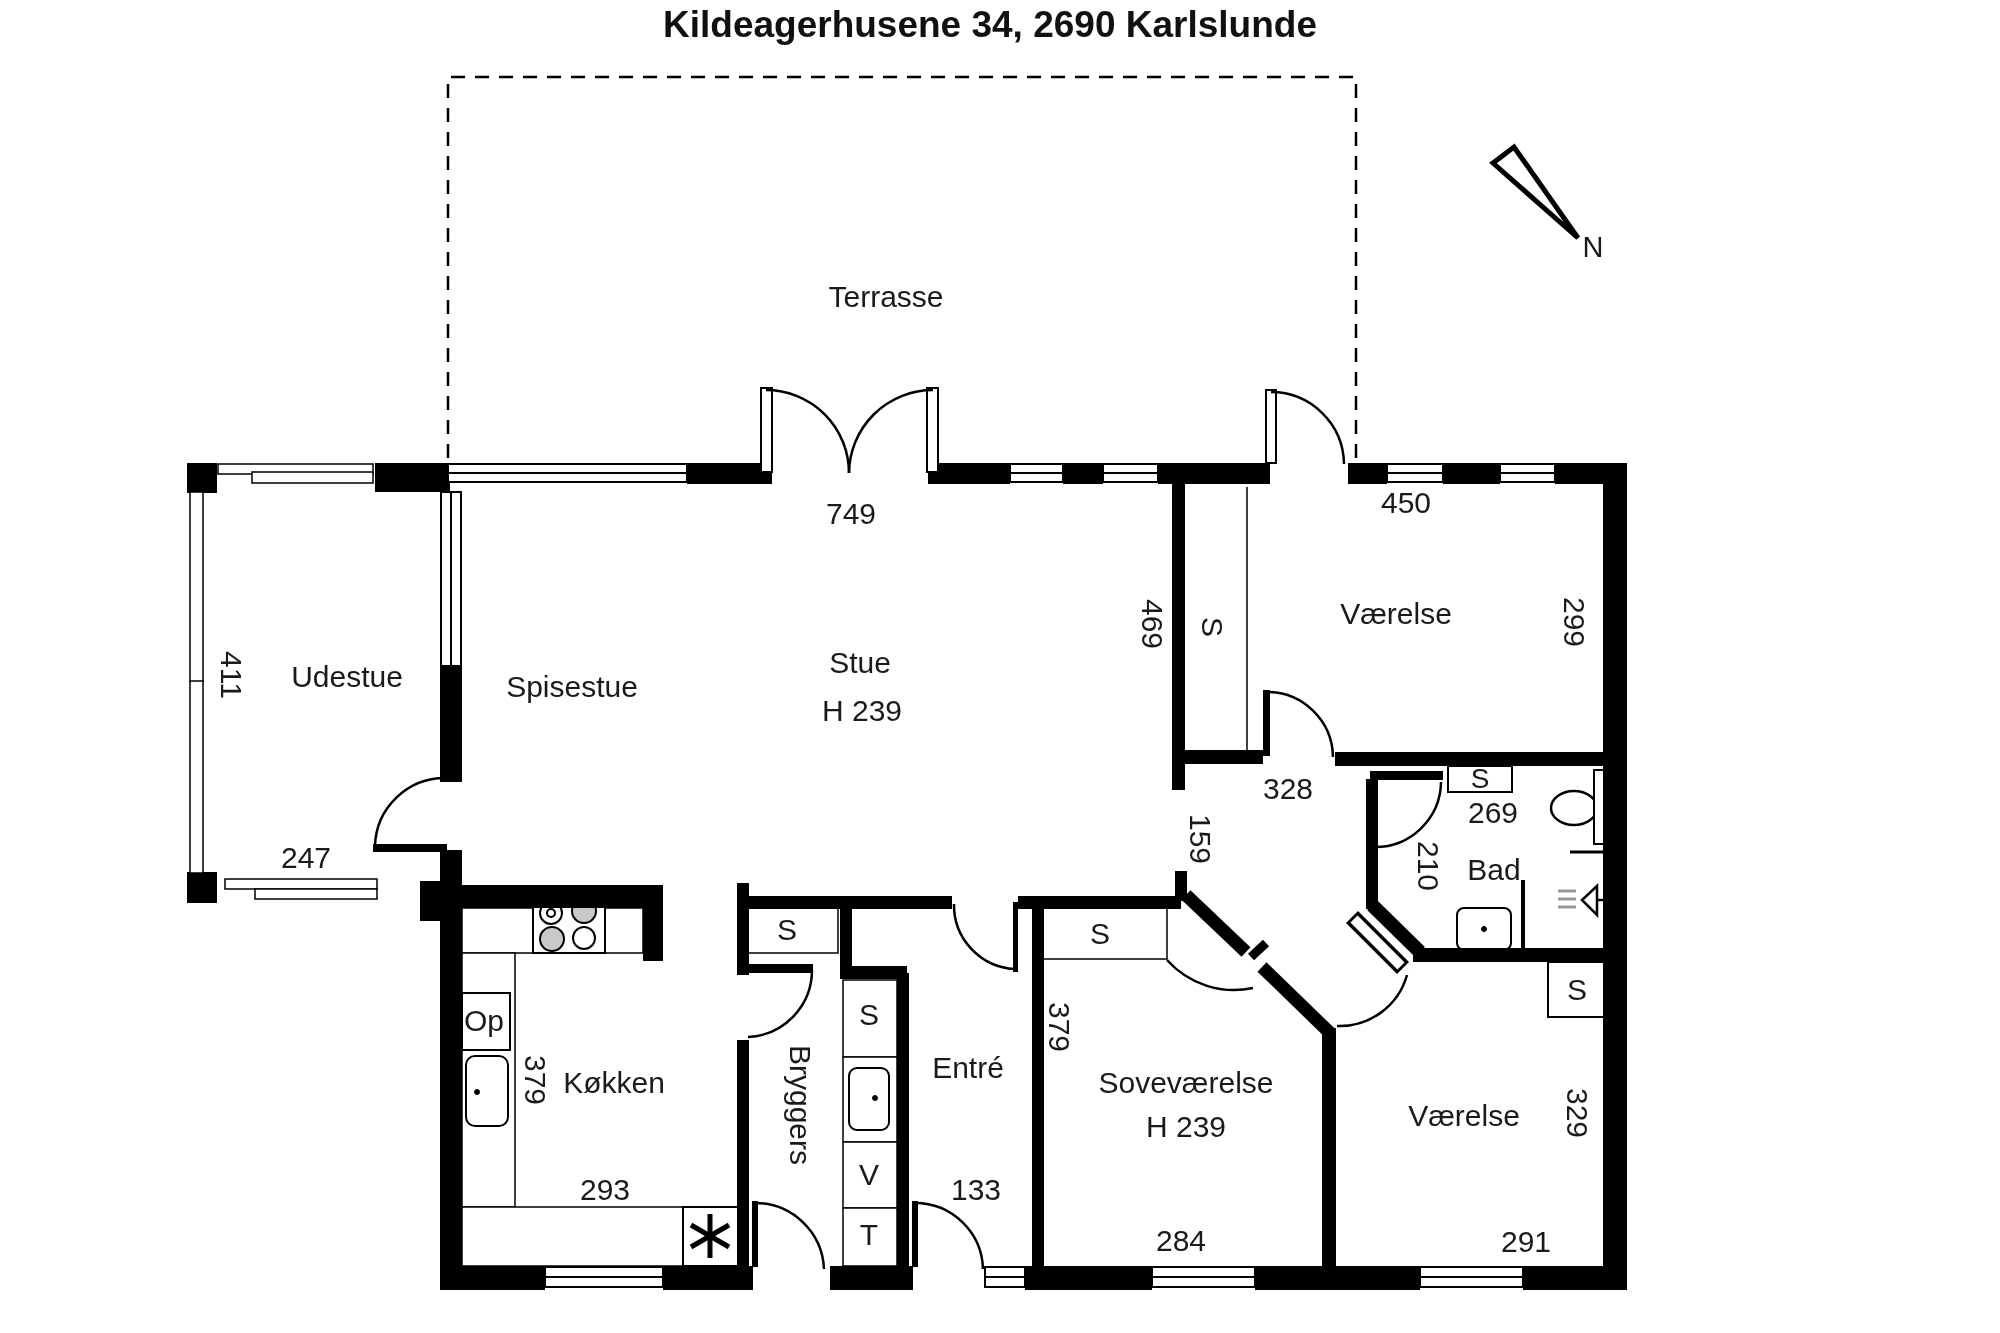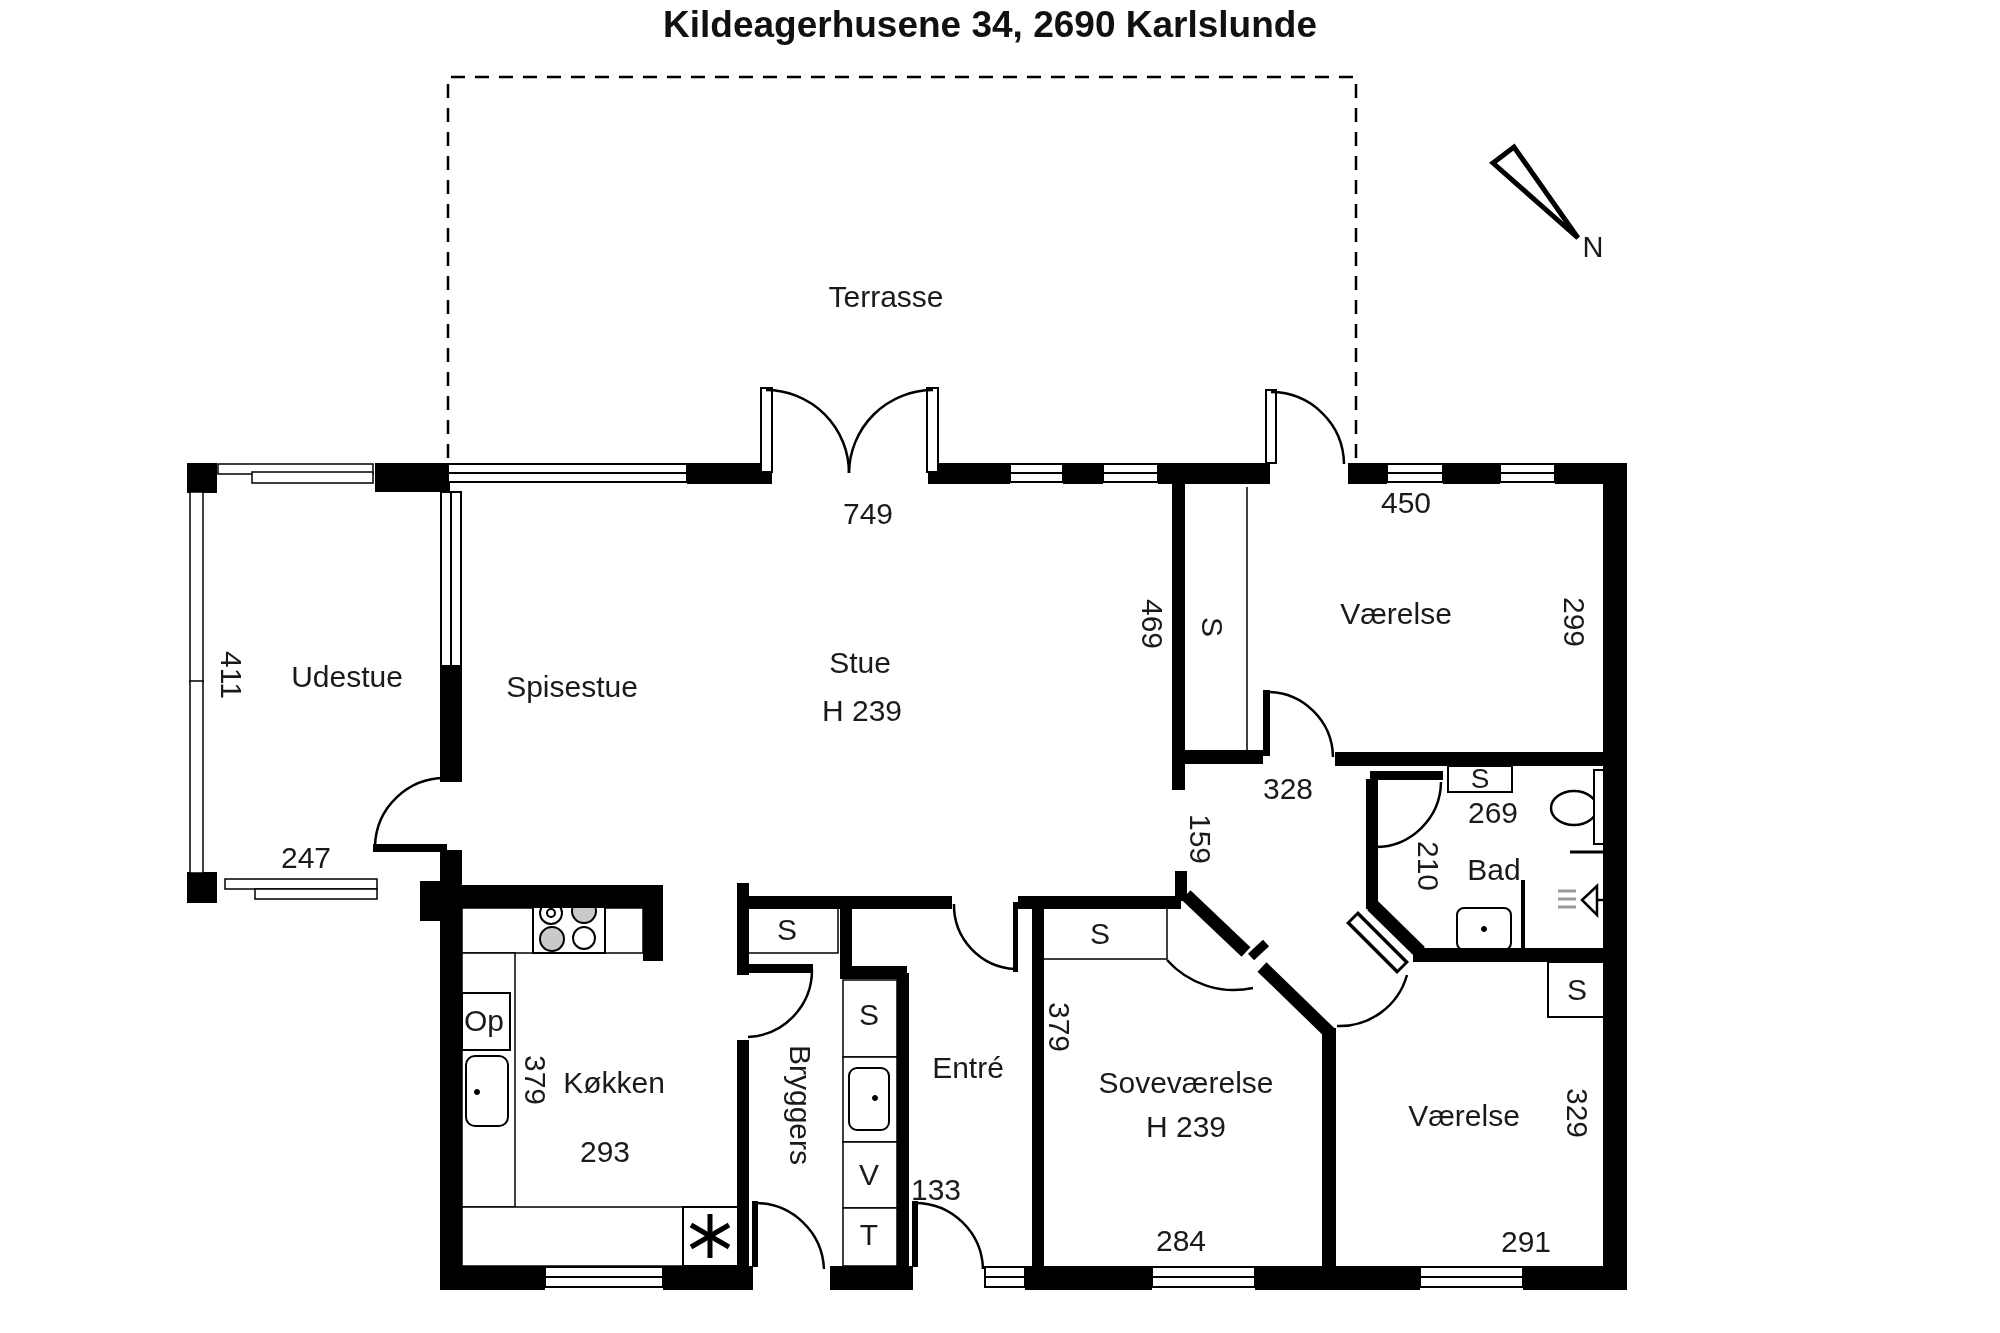--- a/index.html
+++ b/index.html
@@ -199,50 +199,50 @@
   <div class="lbl" style="left:1593px;top:247px;font-size:29px;">N</div>
 
   <div class="lbl" style="left:347px;top:677px;">Udestue</div>
   <div class="vlbl" style="left:231px;top:675px;">411</div>
   <div class="lbl" style="left:306px;top:858px;">247</div>
 
   <div class="lbl" style="left:572px;top:687px;">Spisestue</div>
 
   <div class="lbl" style="left:860px;top:663px;">Stue</div>
   <div class="lbl" style="left:862px;top:711px;">H 239</div>
-  <div class="lbl" style="left:851px;top:514px;margin-left:17px;">749</div>
+  <div class="lbl" style="left:851px;top:514px;">749</div>
   <div class="vlbl" style="left:1152px;top:624px;">469</div>
   <div class="vlbl" style="left:1212px;top:627px;">S</div>
 
   <div class="lbl" style="left:1396px;top:614px;">Værelse</div>
   <div class="lbl" style="left:1406px;top:503px;">450</div>
   <div class="vlbl" style="left:1574px;top:622px;">299</div>
 
   <div class="lbl" style="left:1288px;top:789px;">328</div>
   <div class="vlbl" style="left:1200px;top:839px;">159</div>
 
   <div class="lbl" style="left:1480px;top:779px;font-size:28px;">S</div>
   <div class="lbl" style="left:1493px;top:813px;">269</div>
   <div class="lbl" style="left:1494px;top:856px;margin-top:14px;">Bad</div>
   <div class="vlbl" style="left:1428px;top:866px;">210</div>
   <div class="lbl" style="left:1577px;top:990px;">S</div>
 
   <div class="lbl" style="left:614px;top:1083px;">Køkken</div>
   <div class="vlbl" style="left:535px;top:1080px;">379</div>
-  <div class="lbl" style="left:605px;top:1152px;">293</div>
+  <div class="lbl" style="left:605px;top:1190px;">293</div>
   <div class="lbl" style="left:484px;top:1021px;">Op</div>
 
   <div class="vlbl" style="left:800px;top:1105px;">Bryggers</div>
   <div class="lbl" style="left:787px;top:930px;">S</div>
   <div class="lbl" style="left:869px;top:1015px;">S</div>
   <div class="lbl" style="left:869px;top:1175px;">V</div>
   <div class="lbl" style="left:869px;top:1235px;">T</div>
 
   <div class="lbl" style="left:968px;top:1068px;">Entré</div>
-  <div class="lbl" style="left:936px;top:1190px;">133</div>
+  <div class="lbl" style="left:976px;top:1190px;">133</div>
 
   <div class="lbl" style="left:1186px;top:1083px;">Soveværelse</div>
   <div class="lbl" style="left:1186px;top:1127px;">H 239</div>
   <div class="vlbl" style="left:1059px;top:1027px;">379</div>
   <div class="lbl" style="left:1181px;top:1241px;">284</div>
   <div class="lbl" style="left:1100px;top:934px;">S</div>
 
   <div class="lbl" style="left:1464px;top:1116px;">Værelse</div>
   <div class="vlbl" style="left:1577px;top:1113px;">329</div>
   <div class="lbl" style="left:1526px;top:1242px;">291</div>

